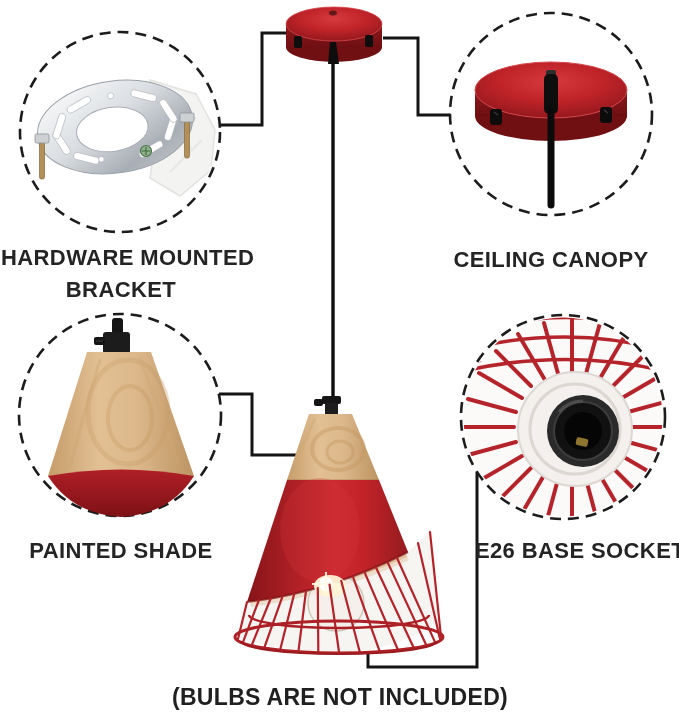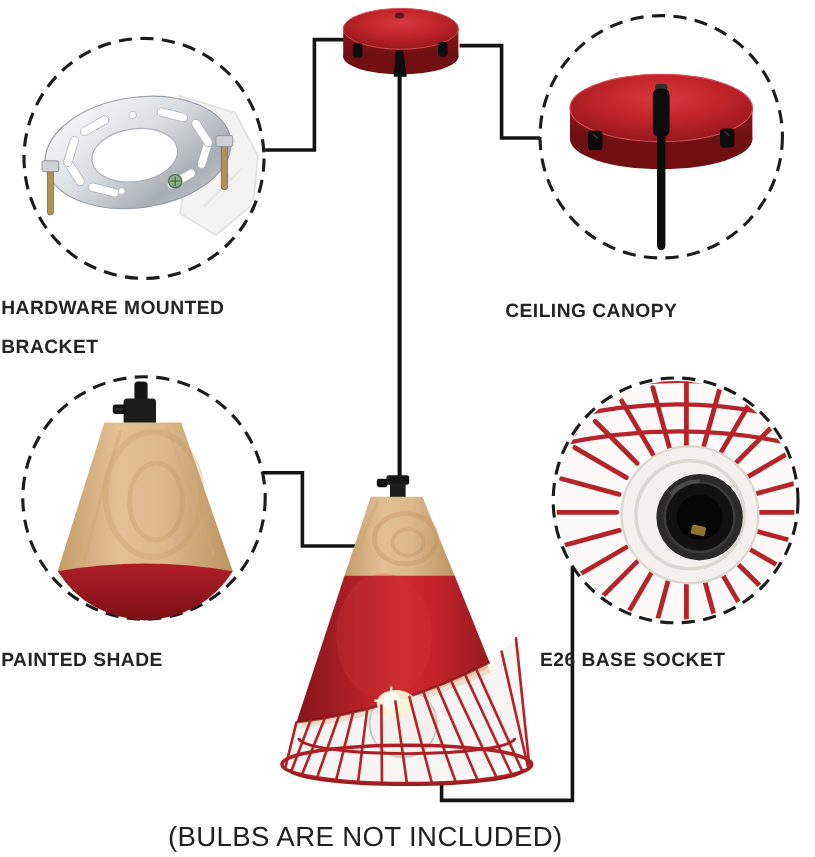--- a/index.html
+++ b/index.html
@@ -2,26 +2,26 @@
 <html><head>
 <meta charset="utf-8">
 <style>
   html,body{margin:0;padding:0;background:#ffffff;}
   .stage{
     position:relative;width:679px;height:714px;background:#ffffff;overflow:hidden;
     font-family:"Liberation Sans", sans-serif;
   }
   .stage svg{position:absolute;left:0;top:0;}
   .caption{
-    position:absolute;font-weight:700;color:#242424;
-    font-size:16px;line-height:32px;letter-spacing:0.4px;white-space:nowrap;
+    position:absolute;text-align:center;font-weight:700;color:#242424;
+    font-size:22px;line-height:32px;letter-spacing:0.4px;white-space:nowrap;
   }
   .caption.small-gap{line-height:31px;}
   .note{
-    position:absolute;text-align:left;font-weight:400;color:#202020;
+    position:absolute;text-align:center;font-weight:700;color:#202020;
     font-size:23px;letter-spacing:0.3px;white-space:nowrap;
   }
 </style>
 </head>
 <body>
 
 <div class="stage">
 
 <svg width="679" height="714" viewBox="0 0 679 714">
   <defs>

